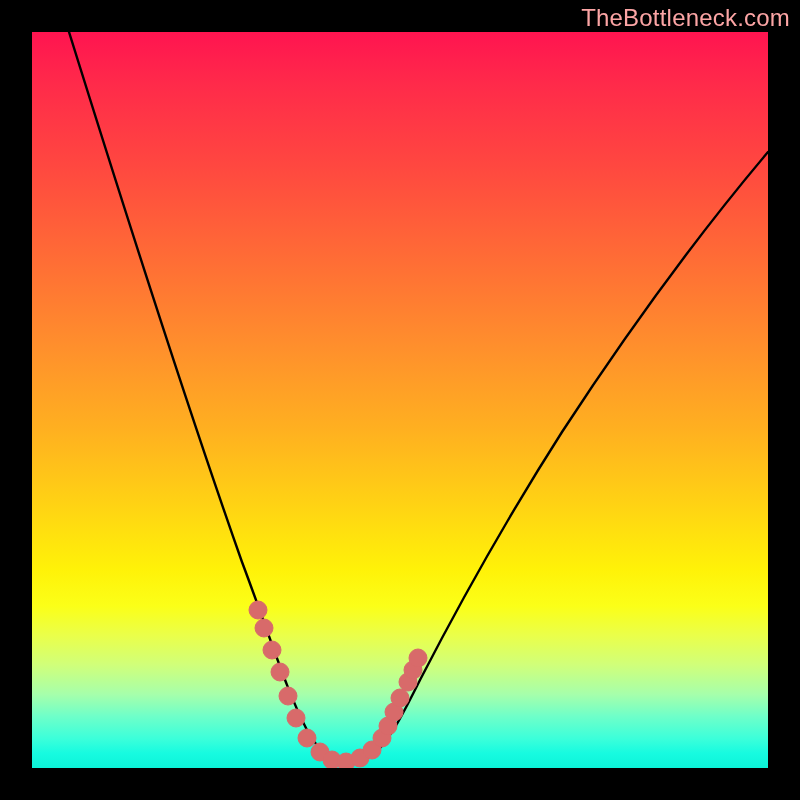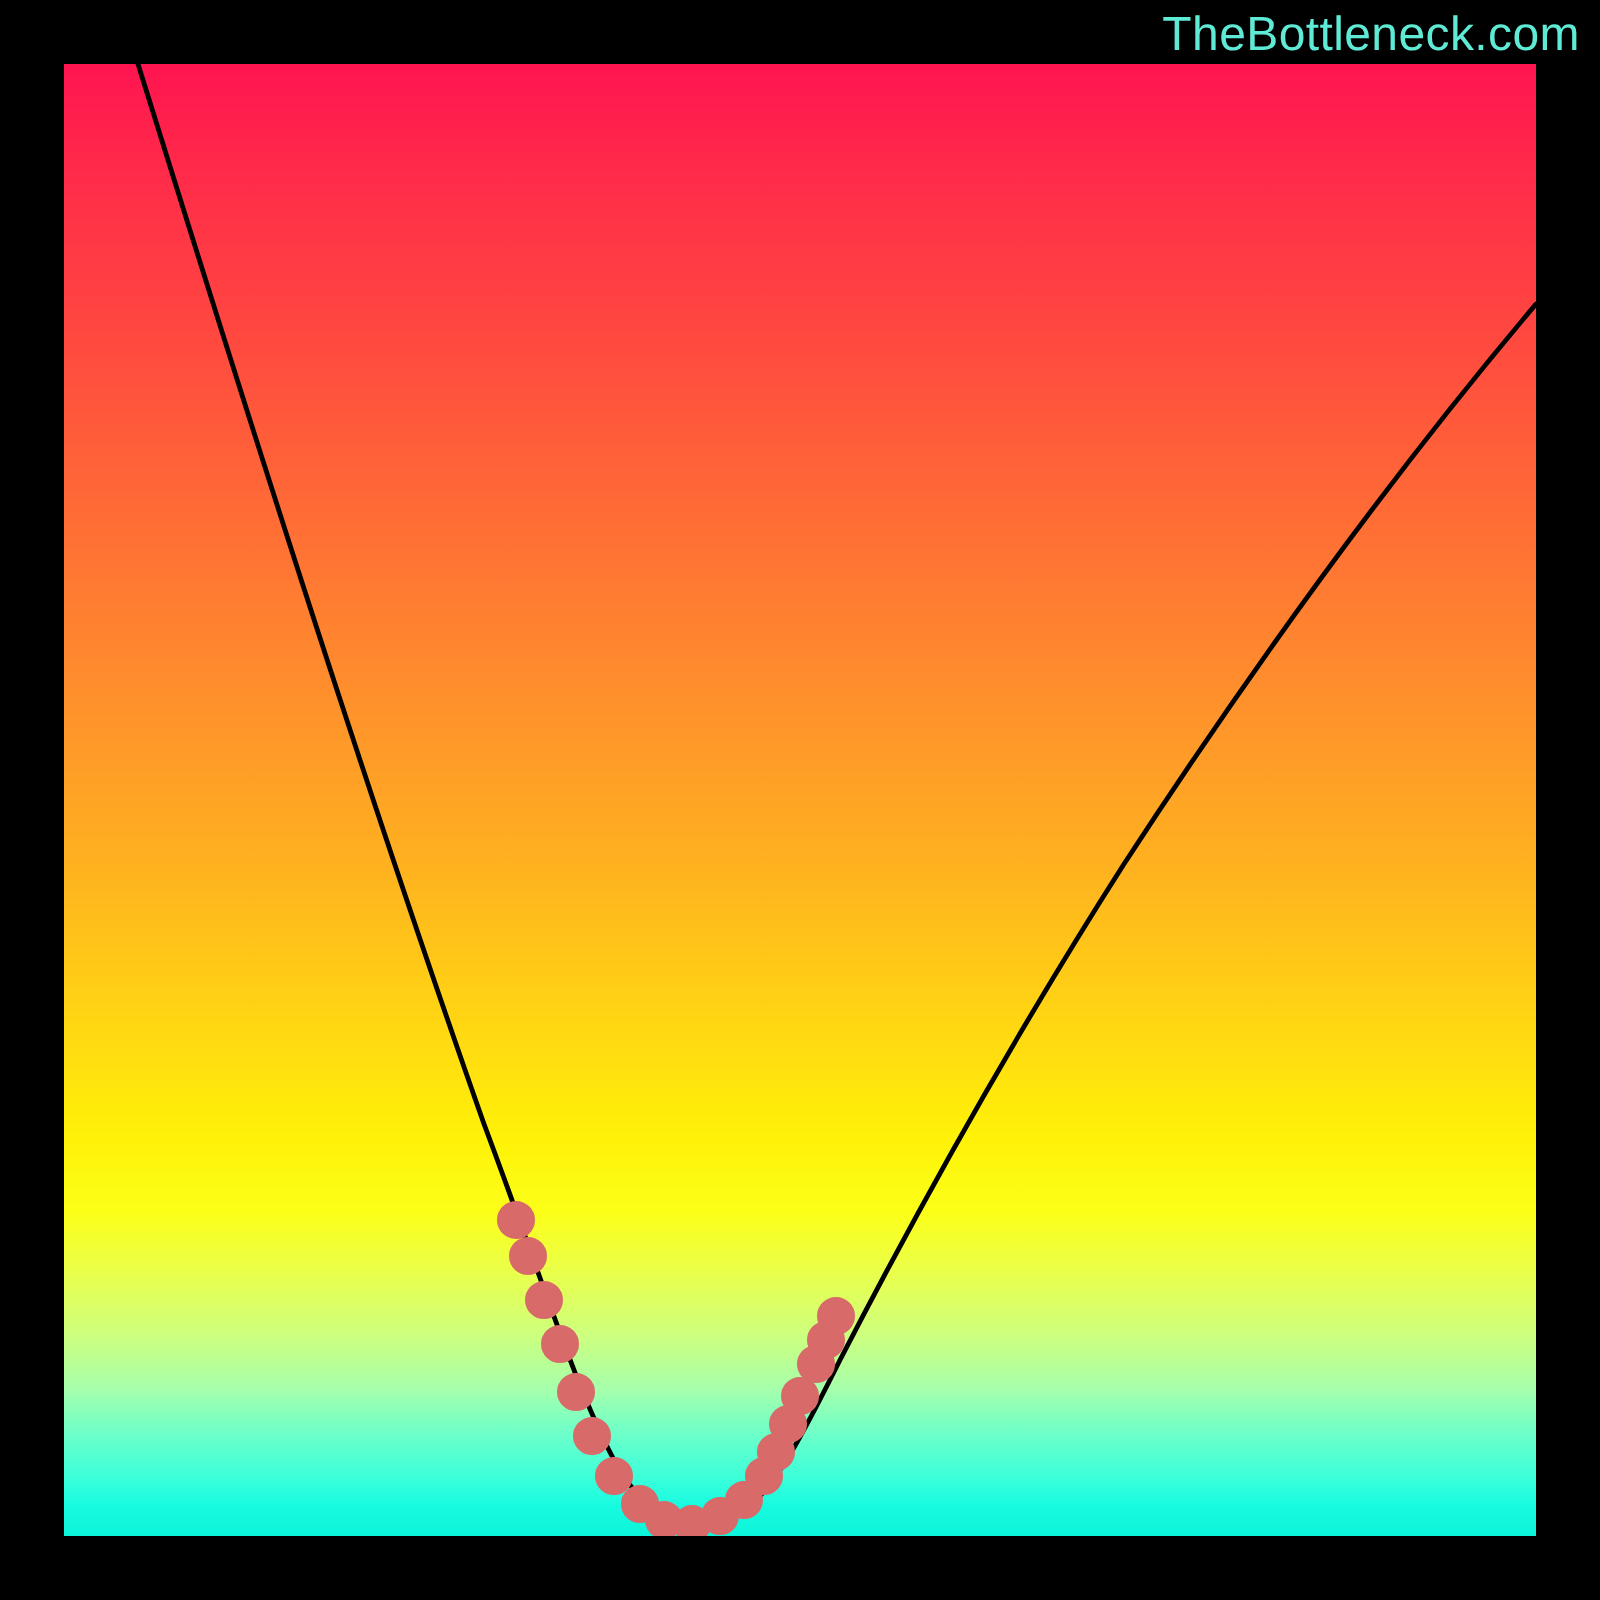--- a/index.html
+++ b/index.html
@@ -14,21 +14,21 @@
   .frame {
     position: relative;
     width: 800px;
     height: 800px;
     background: #000;
   }
   .watermark {
     position: absolute;
     top: 4px;
     right: 10px;
-    color: #5eead4;
+    color: #fca5a5;
     font-size: 24px;
     font-weight: 400;
     letter-spacing: 0.2px;
     z-index: 4;
   }
   .plot-area {
     position: absolute;
     left: 32px;
     top: 32px;
     width: 736px;

